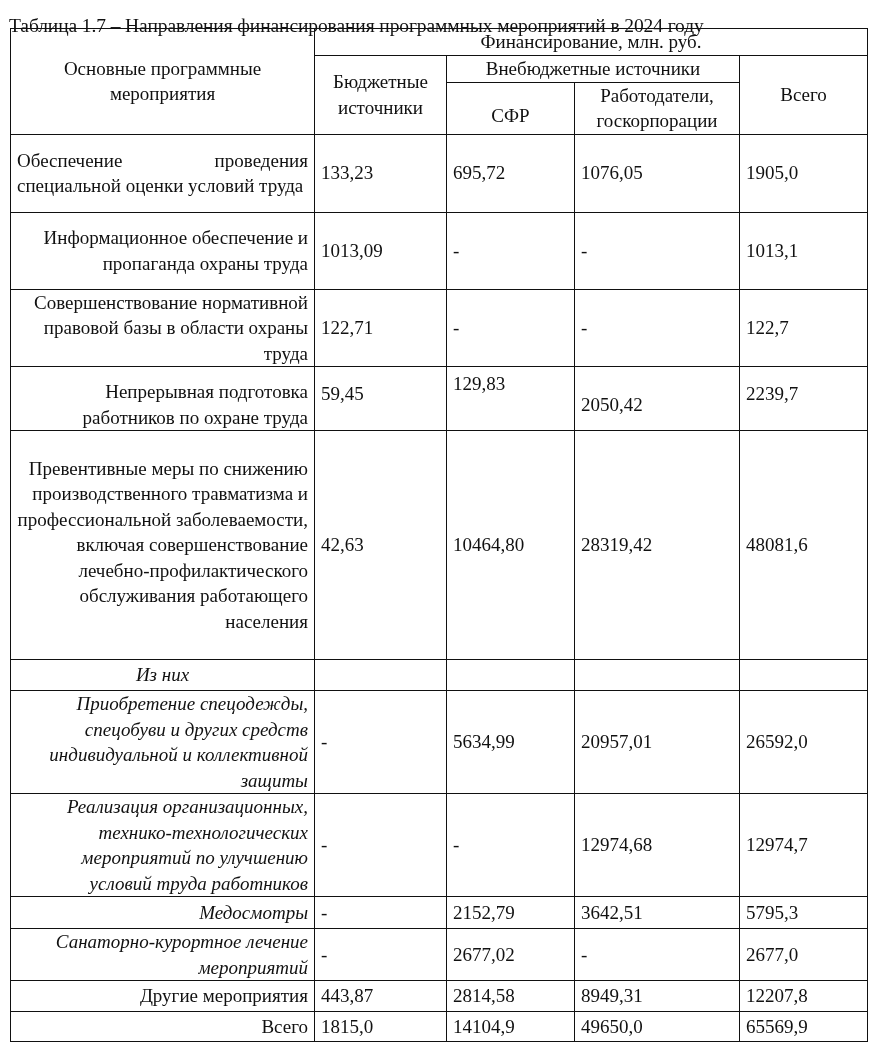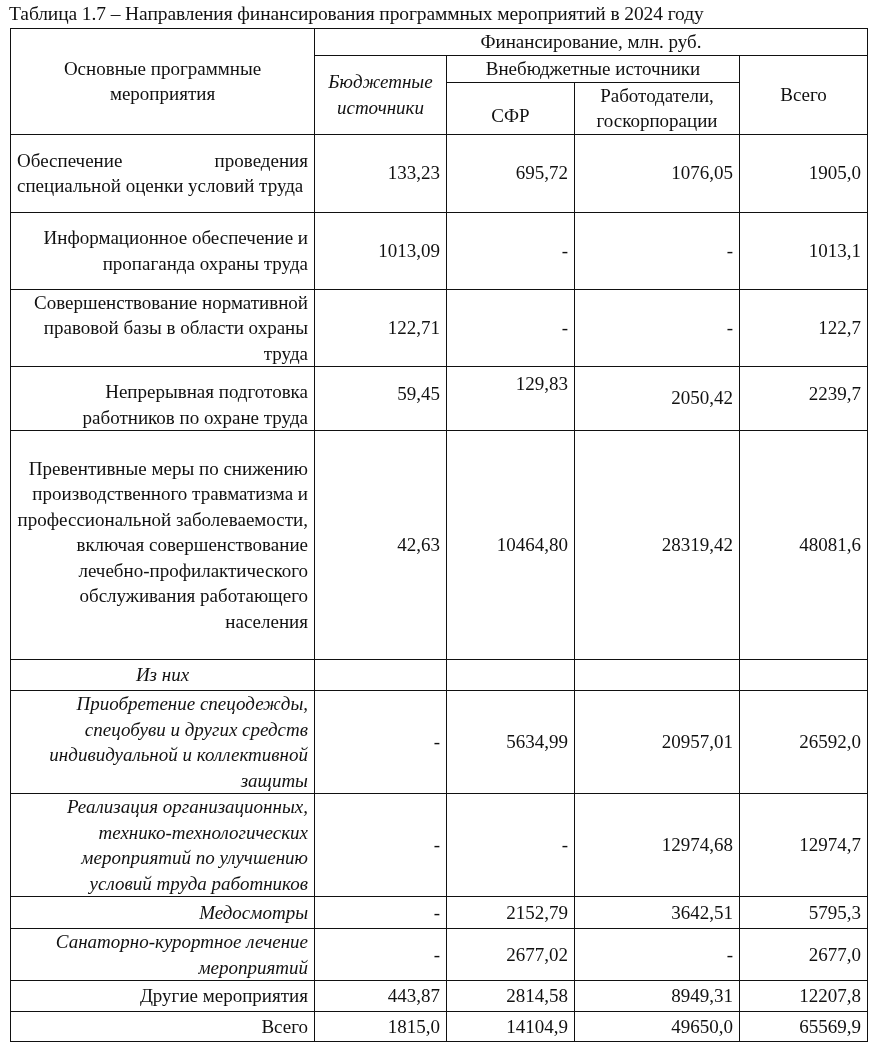--- a/index.html
+++ b/index.html
@@ -11,21 +11,21 @@
     width: 872px;
     height: 1048px;
     position: relative;
     overflow: hidden;
     font-family: "Liberation Serif", "DejaVu Serif", serif;
     color: #111111;
   }
   .caption {
     position: absolute;
     left: 9px;
-    top: 3px;
+    top: 15px;
     font-size: 19.5px;
     line-height: 22px;
     white-space: nowrap;
     letter-spacing: -0.1px;
   }
   table.fin {
     position: absolute;
     left: 10px;
     top: 28px;
     border-collapse: collapse;
@@ -38,21 +38,21 @@
     border: 1.6px solid #111111;
     padding: 0 6px;
     vertical-align: middle;
     font-weight: normal;
     overflow: hidden;
   }
   table.fin th {
     text-align: center;
   }
   td.num {
-    text-align: right;
+    text-align: left;
   }
   td.label {
     text-align: right;
     padding-left: 8px;
     padding-right: 7px;
   }
   td.label.justify {
     text-align: justify;
     text-align-last: left;
   }
@@ -76,21 +76,21 @@
     <col style="width:128px">
     <col style="width:165px">
     <col style="width:128px">
   </colgroup>
   <thead>
     <tr style="height:26px">
       <th rowspan="3" style="padding:0 40px;margin-left:33px;">Основные программные мероприятия</th>
       <th colspan="4">Финансирование, млн. руб.</th>
     </tr>
     <tr style="height:27px">
-      <th rowspan="2" style="padding:0 10px;font-style:italic;">Бюджетные источники</th>
+      <th rowspan="2" style="padding:0 10px;">Бюджетные источники</th>
       <th colspan="2">Внебюджетные источники</th>
       <th rowspan="2">Всего</th>
     </tr>
     <tr style="height:50px">
       <th style="padding-top:16px;">СФР</th>
       <th style="padding:0 10px;margin-left:42px;">Работодатели, госкорпорации</th>
     </tr>
   </thead>
   <tbody>
 
@@ -115,21 +115,21 @@
       <td class="num">122,71</td>
       <td class="num">-</td>
       <td class="num">-</td>
       <td class="num">122,7</td>
     </tr>
 
     <tr style="height:58px">
       <td class="label" style="vertical-align:top; padding-top:12px;">Непрерывная подготовка работников по охране труда</td>
       <td class="num" style="vertical-align:top; padding-top:14px;margin-left:16px;">59,45</td>
       <td class="num" style="vertical-align:top; padding-top:4px;">129,83</td>
-      <td class="num" style="vertical-align:top; padding-top:18px;">2050,42</td>
+      <td class="num" style="vertical-align:top; padding-top:25px;">2050,42</td>
       <td class="num" style="vertical-align:top; padding-top:14px;">2239,7</td>
     </tr>
 
     <tr style="height:229px">
       <td class="label">Превентивные меры по снижению производственного травматизма и профессиональной заболеваемости, включая совершенствование лечебно-профилактического обслуживания работающего населения</td>
       <td class="num">42,63</td>
       <td class="num">10464,80</td>
       <td class="num">28319,42</td>
       <td class="num">48081,6</td>
     </tr>

